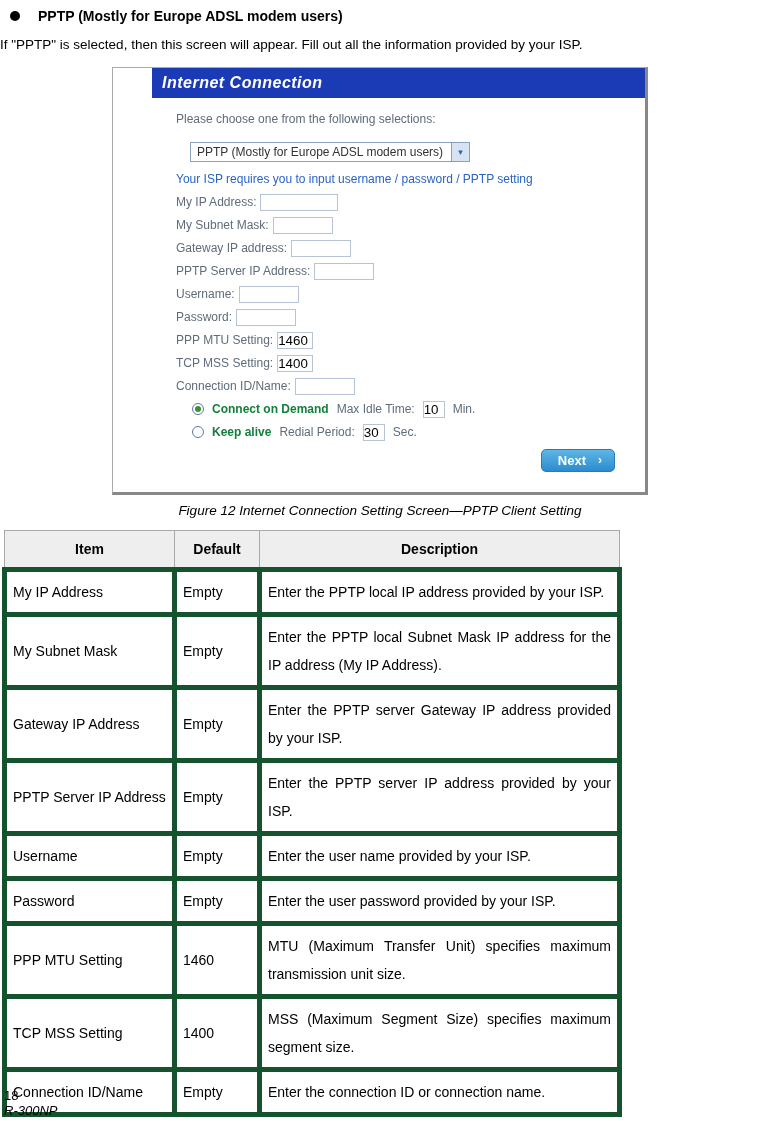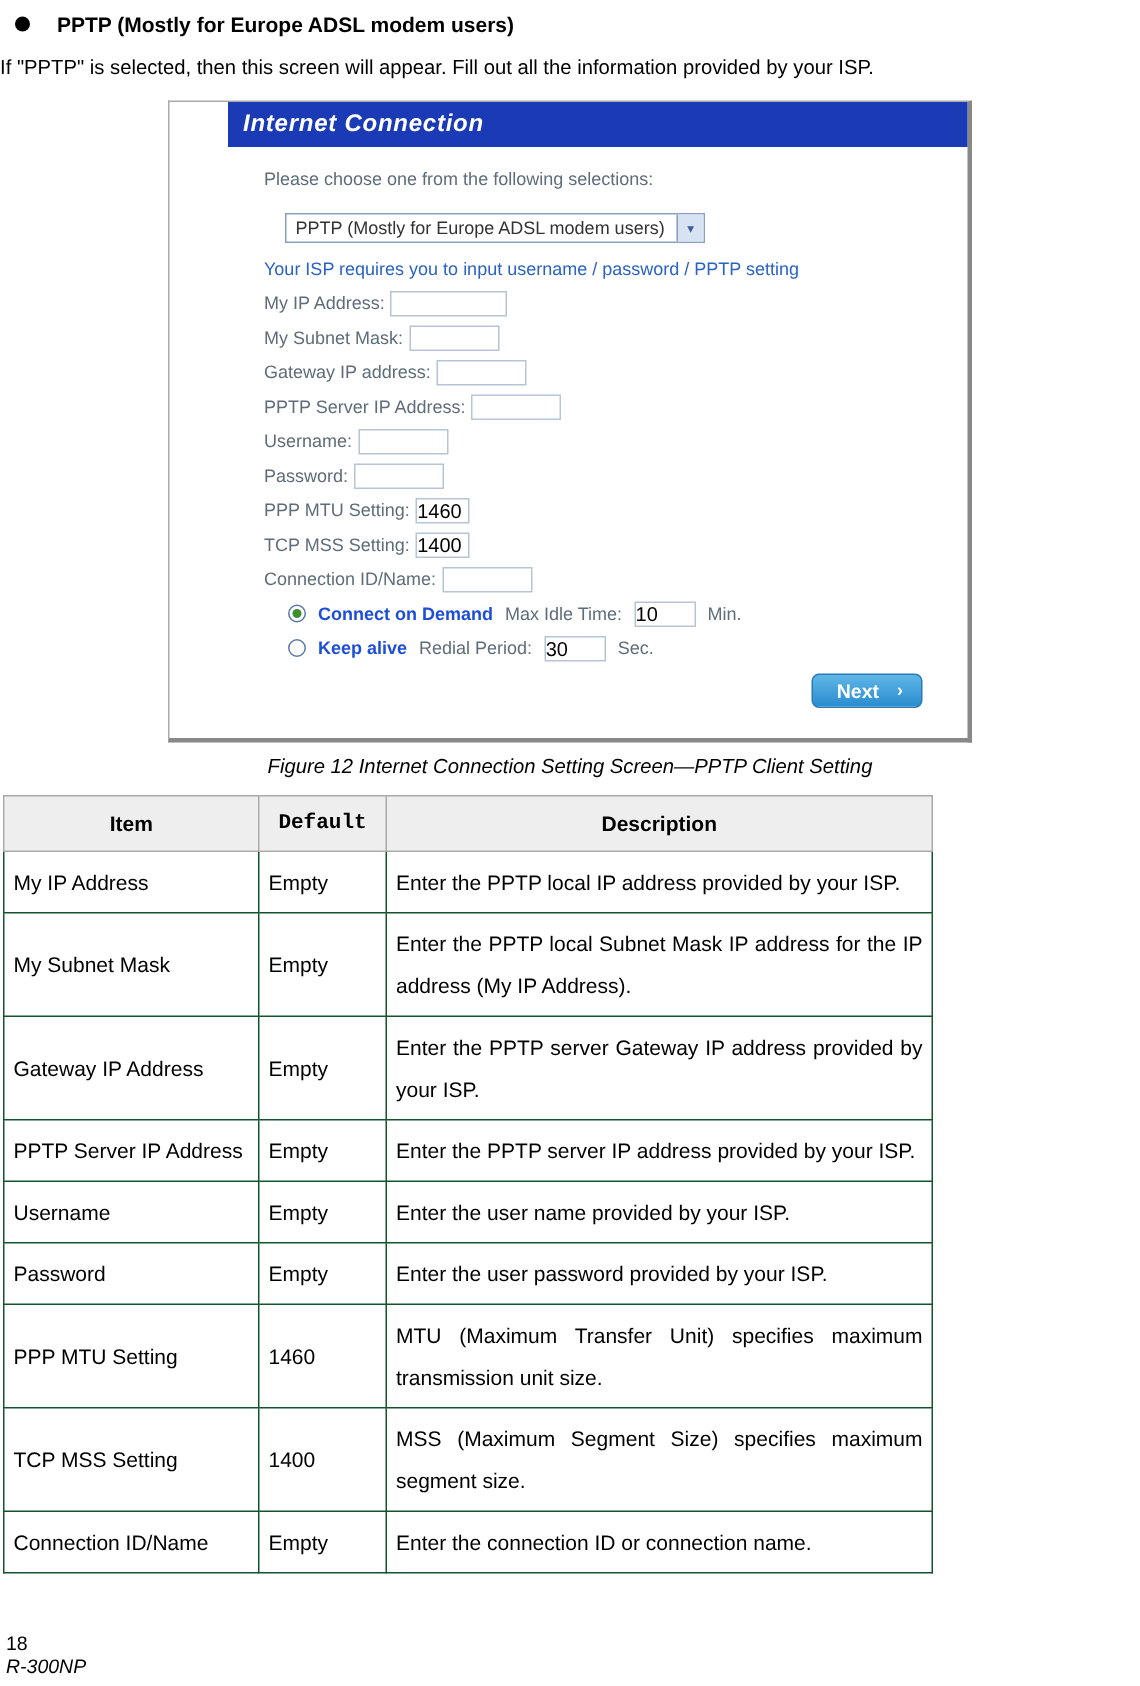--- a/index.html
+++ b/index.html
@@ -24,35 +24,35 @@
   .selectbox { border: 1px solid #8aa0c3; display: inline-flex; align-items: center; height: 20px; font-size: 12px; width: 280px; margin: 2px 0 10px 14px; }
   .selectbox span:first-child { flex: 1; padding: 0 6px; color: #333; }
   .selectbox .arrow { width: 18px; height: 100%; background: #d7e2f2; border-left: 1px solid #8aa0c3; display: flex; align-items: center; justify-content: center; color: #3b5ea0; font-size: 9px; }
   .isp-note { color: #2a63c4; font-size: 12px; margin-bottom: 8px; }
   .form-row { margin: 6px 0; display: flex; align-items: center; gap: 4px; }
   .form-row label { color: #5f6c7a; }
   .tinput { border: 1px solid #b6c4d6; height: 17px; background: #fff; }
   .w90 { width: 78px; }
   .w70 { width: 60px; }
   .w45 { width: 36px; }
-  .w38 { width: 41px; }
+  .w38 { width: 22px; }
   .radio-row { margin: 6px 0 2px 16px; display: flex; align-items: center; gap: 8px; color: #5f6c7a; }
   .radio { width: 12px; height: 12px; border: 1px solid #5c7aa8; border-radius: 50%; display: inline-flex; align-items: center; justify-content: center; background: #fff; }
   .radio.checked::after { content: ""; width: 6px; height: 6px; background: #3e8f2f; border-radius: 50%; display: block; }
-  .bold { font-weight: bold; color: #1d4ed8; }
+  .bold { font-weight: bold; color: #15803d; }
   .next-row { display: flex; justify-content: flex-end; padding: 6px 10px 8px 0; }
   .next-btn { background: linear-gradient(#5fb6e6, #2a8ccf); color: #fff; border-radius: 5px; border: 1px solid #2a7ab3; padding: 3px 12px 3px 16px; font-weight: bold; font-size: 13px; display: inline-flex; align-items: center; gap: 12px; }
   .next-btn .chev { font-size: 12px; }
   .caption { text-align: center; font-style: italic; font-size: 13.5px; margin-top: 8px; margin-bottom: 12px; }
   .param-table { width: 620px; border-collapse: collapse; margin: 0 2px; font-size: 14px; }
   .param-table th { background: #eee; font-weight: bold; padding: 10px 8px; border: 1px solid #a9a9a9; }
-  .param-table td { border: 1px solid #14532d; padding: 6px 6px; vertical-align: middle; line-height: 2; }
+  .param-table td { border: 5px solid #14532d; padding: 6px 6px; vertical-align: middle; line-height: 2; }
   .param-table td.desc { text-align: justify; }
   .col-item { width: 170px; }
-  .col-def { width: 85px; font-family: Liberation Mono, monospace; }
+  .col-def { width: 85px; }
   .footer { position: absolute; bottom: 6px; left: 0; right: 0; display: flex; justify-content: space-between; padding: 0 4px; font-size: 13px; flex-direction: column; }
   .footer .model { font-style: italic; }
 </style>
 </head>
 <body>
 
 <div class="heading-row">
   <span class="bullet"></span>
   <span class="heading">PPTP    (Mostly for Europe ADSL modem users)</span>
 </div>

